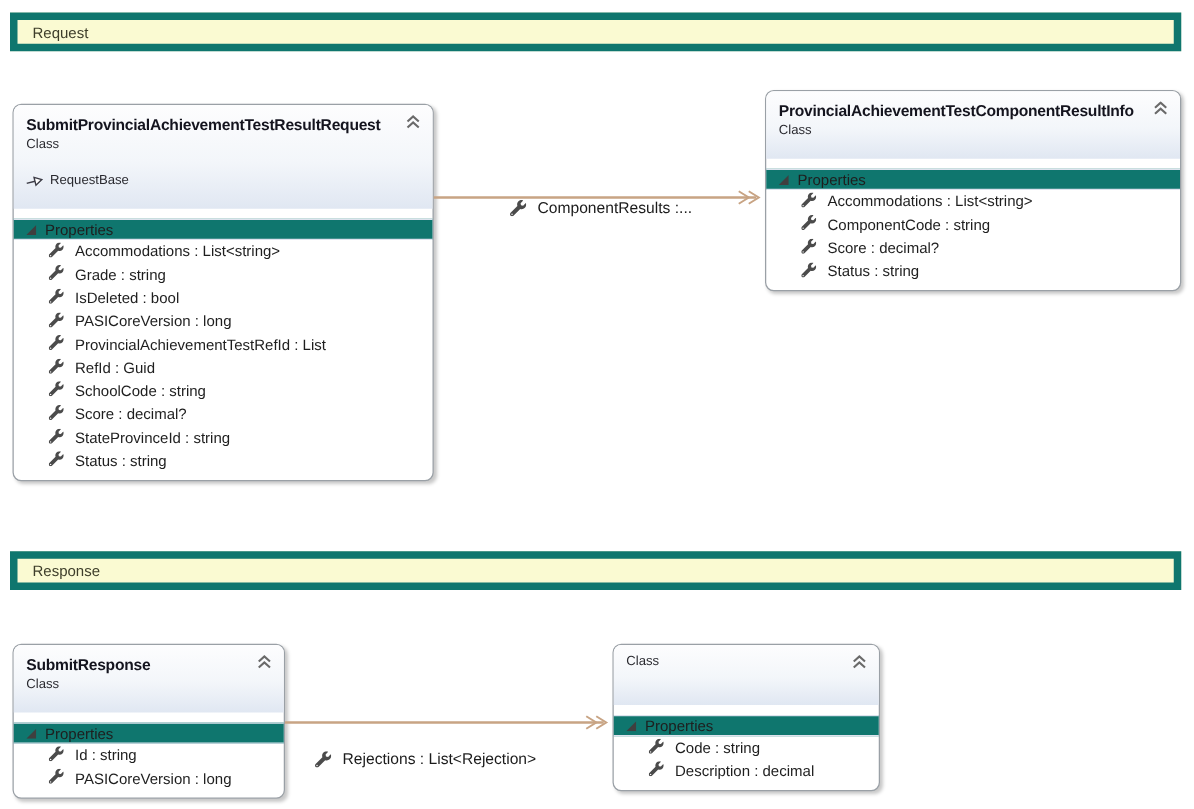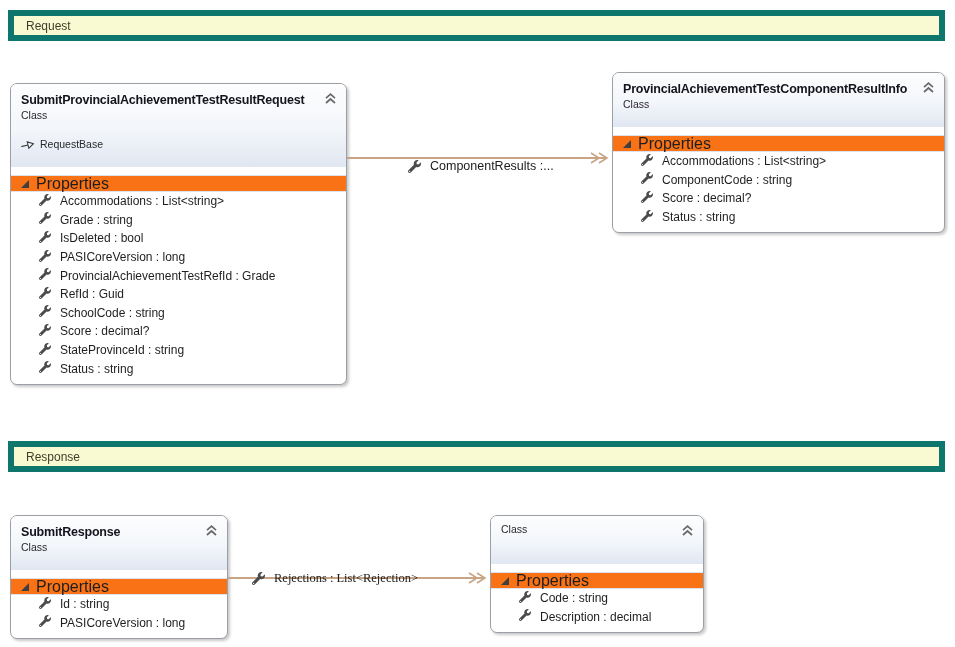--- a/index.html
+++ b/index.html
@@ -62,27 +62,27 @@
     line-height: 13px;
   }
   .collapse-btn {
     position: absolute;
     top: 7px; right: 8px;
     width: 14px; height: 12px;
     cursor: pointer;
   }
   .header-gap { height: 8px; }
   .section-band {
-    background: #f97316;
+    background: #0f766e;
     border-top: 1px solid #dde3ee;
     border-bottom: 1px solid #dde3ee;
     height: 17px;
     display: flex; align-items: center; gap: 7px;
     padding-left: 10px;
-    font-size: 16px;
+    font-size: 12px;
     color: #1e1e1e;
   }
   .prop-row {
     display: flex; align-items: center; gap: 9px;
     height: 18.6px;
     padding-left: 28px;
     font-size: 12px;
     color: #1e1e1e;
     white-space: nowrap;
   }
@@ -171,21 +171,21 @@
     <div class="prop-row">
         <span class="wrench"><svg width="12" height="12" viewBox="0 0 512 512">
             <path fill="#4b4b4b" d="M507.73 109.1c-2.24-9.03-13.54-12.09-20.12-5.51l-74.36 74.36-67.88-11.31-11.31-67.88 74.36-74.36c6.62-6.62 3.43-17.9-5.66-20.16-47.38-11.74-99.55.91-136.58 37.93-39.64 39.64-50.55 97.1-34.05 147.2L18.74 402.76c-24.99 24.99-24.99 65.51 0 90.5 24.99 24.99 65.51 24.99 90.5 0l213.21-213.21c50.12 16.71 107.47 5.68 147.37-34.22 37.07-37.07 49.7-89.32 37.91-136.73zM64 472c-13.25 0-24-10.75-24-24 0-13.26 10.75-24 24-24s24 10.74 24 24-10.75 24-24 24z"></path>
           </svg></span>
         <span>PASICoreVersion : long</span>
       </div>
     <div class="prop-row">
         <span class="wrench"><svg width="12" height="12" viewBox="0 0 512 512">
             <path fill="#4b4b4b" d="M507.73 109.1c-2.24-9.03-13.54-12.09-20.12-5.51l-74.36 74.36-67.88-11.31-11.31-67.88 74.36-74.36c6.62-6.62 3.43-17.9-5.66-20.16-47.38-11.74-99.55.91-136.58 37.93-39.64 39.64-50.55 97.1-34.05 147.2L18.74 402.76c-24.99 24.99-24.99 65.51 0 90.5 24.99 24.99 65.51 24.99 90.5 0l213.21-213.21c50.12 16.71 107.47 5.68 147.37-34.22 37.07-37.07 49.7-89.32 37.91-136.73zM64 472c-13.25 0-24-10.75-24-24 0-13.26 10.75-24 24-24s24 10.74 24 24-10.75 24-24 24z"></path>
           </svg></span>
-        <span>ProvincialAchievementTestRefId : Grade</span>
+        <span>ProvincialAchievementTestRefId : List</span>
       </div>
     <div class="prop-row">
         <span class="wrench"><svg width="12" height="12" viewBox="0 0 512 512">
             <path fill="#4b4b4b" d="M507.73 109.1c-2.24-9.03-13.54-12.09-20.12-5.51l-74.36 74.36-67.88-11.31-11.31-67.88 74.36-74.36c6.62-6.62 3.43-17.9-5.66-20.16-47.38-11.74-99.55.91-136.58 37.93-39.64 39.64-50.55 97.1-34.05 147.2L18.74 402.76c-24.99 24.99-24.99 65.51 0 90.5 24.99 24.99 65.51 24.99 90.5 0l213.21-213.21c50.12 16.71 107.47 5.68 147.37-34.22 37.07-37.07 49.7-89.32 37.91-136.73zM64 472c-13.25 0-24-10.75-24-24 0-13.26 10.75-24 24-24s24 10.74 24 24-10.75 24-24 24z"></path>
           </svg></span>
         <span>RefId : Guid</span>
       </div>
     <div class="prop-row">
         <span class="wrench"><svg width="12" height="12" viewBox="0 0 512 512">
             <path fill="#4b4b4b" d="M507.73 109.1c-2.24-9.03-13.54-12.09-20.12-5.51l-74.36 74.36-67.88-11.31-11.31-67.88 74.36-74.36c6.62-6.62 3.43-17.9-5.66-20.16-47.38-11.74-99.55.91-136.58 37.93-39.64 39.64-50.55 97.1-34.05 147.2L18.74 402.76c-24.99 24.99-24.99 65.51 0 90.5 24.99 24.99 65.51 24.99 90.5 0l213.21-213.21c50.12 16.71 107.47 5.68 147.37-34.22 37.07-37.07 49.7-89.32 37.91-136.73zM64 472c-13.25 0-24-10.75-24-24 0-13.26 10.75-24 24-24s24 10.74 24 24-10.75 24-24 24z"></path>
@@ -348,20 +348,20 @@
   <span>ComponentResults :...</span>
 </div>
 
 <div class="connector-line" style="left:228px; top:577px; width:255px;"></div>
 <span class="connector-arrow" style="left:466px; top:571px;">
   <svg width="22" height="14" viewBox="0 0 22 14" fill="none" stroke="#c8a484" stroke-width="1.6">
       <path d="M3 2 L11 7 L3 12"></path>
       <path d="M11 2 L19 7 L11 12"></path>
     </svg>
 </span>
-<div class="connector-label" style="left:252px; top:549px;font-family:Liberation Serif, serif;">
+<div class="connector-label" style="left:252px; top:578px;">
   <span style="display:inline-flex;">
       <svg width="13" height="13" viewBox="0 0 512 512">
         <path fill="#4b4b4b" d="M507.73 109.1c-2.24-9.03-13.54-12.09-20.12-5.51l-74.36 74.36-67.88-11.31-11.31-67.88 74.36-74.36c6.62-6.62 3.43-17.9-5.66-20.16-47.38-11.74-99.55.91-136.58 37.93-39.64 39.64-50.55 97.1-34.05 147.2L18.74 402.76c-24.99 24.99-24.99 65.51 0 90.5 24.99 24.99 65.51 24.99 90.5 0l213.21-213.21c50.12 16.71 107.47 5.68 147.37-34.22 37.07-37.07 49.7-89.32 37.91-136.73zM64 472c-13.25 0-24-10.75-24-24 0-13.26 10.75-24 24-24s24 10.74 24 24-10.75 24-24 24z"></path>
       </svg>
     </span>
   <span>Rejections : List&lt;Rejection&gt;</span>
 </div>
 
 </body></html>

